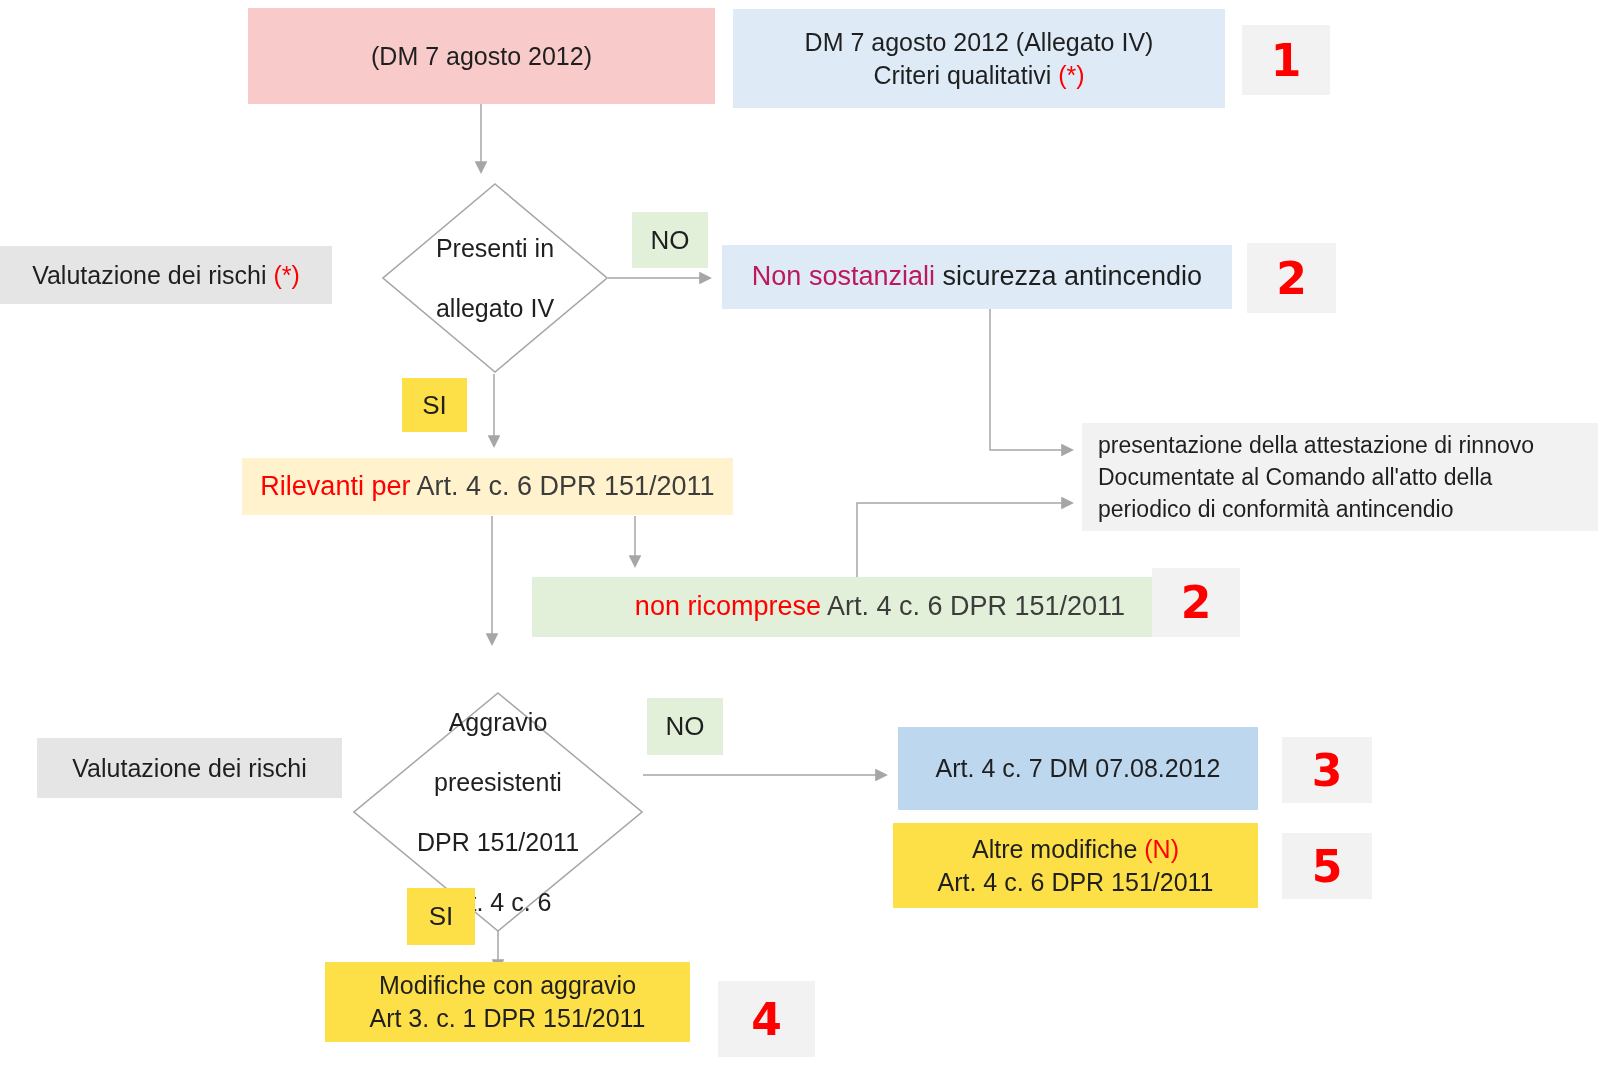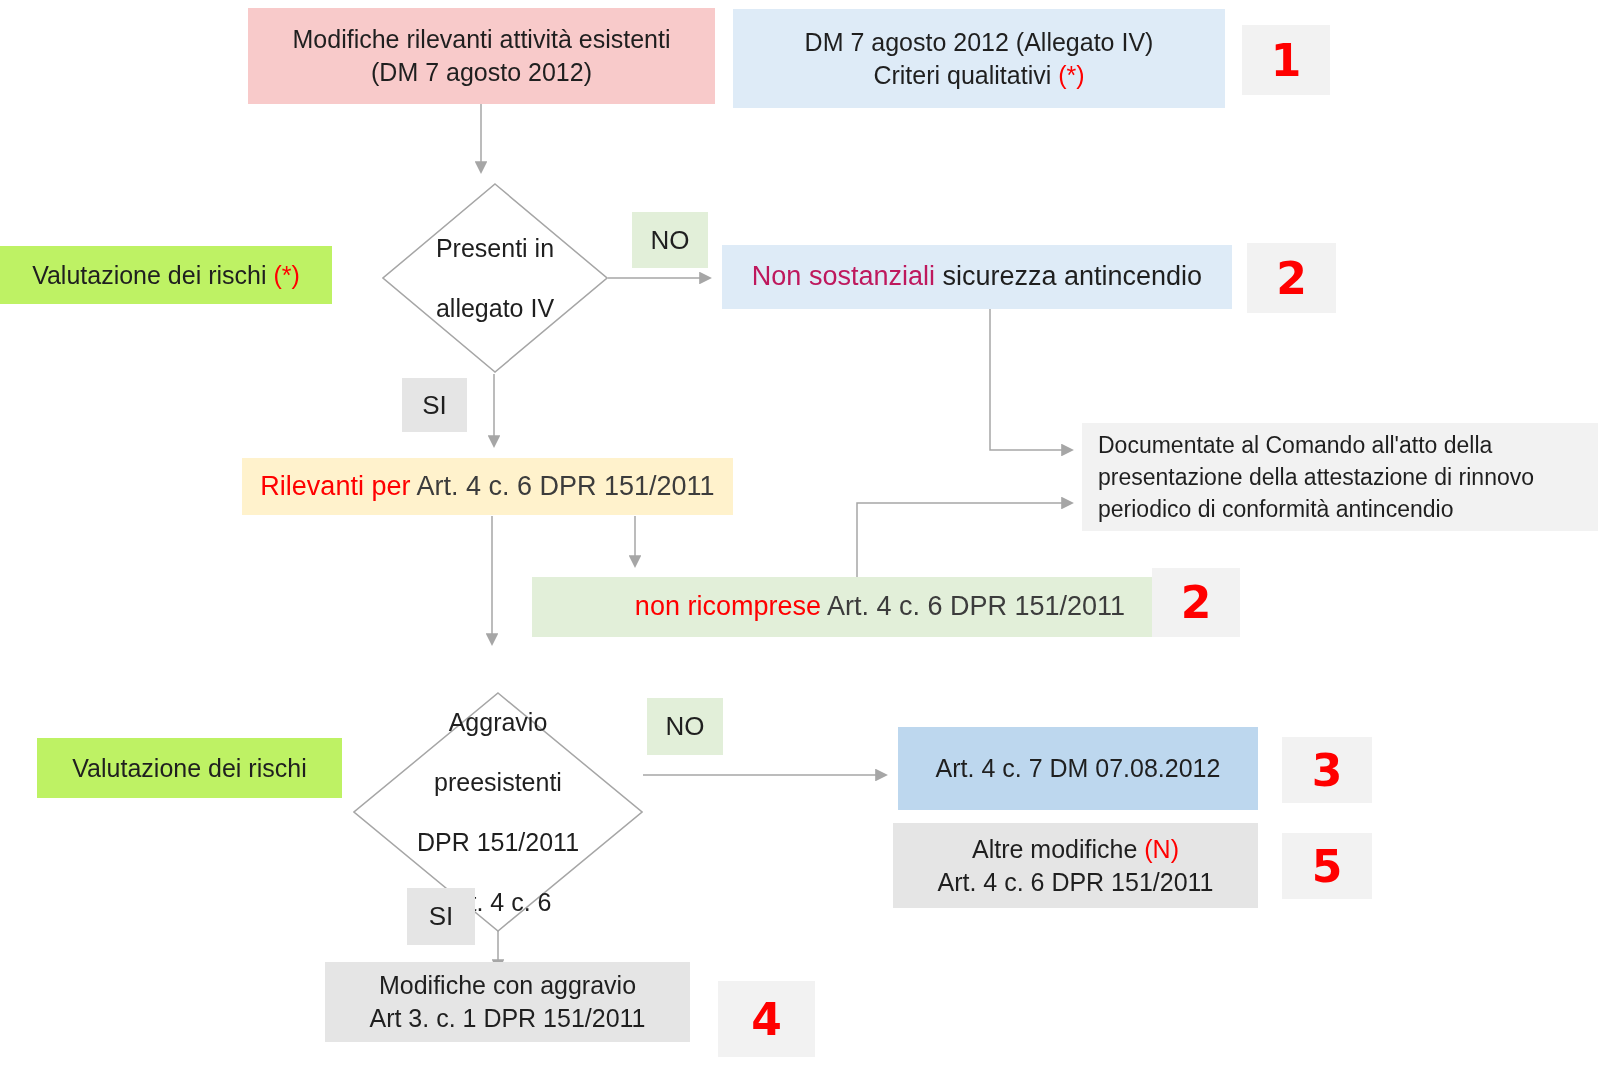--- a/index.html
+++ b/index.html
@@ -15,22 +15,22 @@
     position:absolute;
     display:flex;flex-direction:column;
     align-items:center;justify-content:center;
     text-align:center;
     line-height:1.32;
     font-size:25px;
   }
   .pink   {background:#F8CACA;}
   .lblue  {background:#DEEBF7;}
   .mblue  {background:#BDD7EE;}
-  .orange {background:#bef264;}
-  .peach  {background:#e5e5e5;}
+  .orange {background:#e5e5e5;}
+  .peach  {background:#fde047;}
   .yellow {background:#FFF2CC;}
   .green  {background:#E2EFD9;}
   .badge{
     position:absolute;
     display:flex;align-items:center;justify-content:center;
     background:#F2F2F2;
     color:#FF0000;
     font-family:"DejaVu Sans", sans-serif;
     font-weight:bold;
     font-size:44px;
@@ -81,21 +81,20 @@
     <line x1="494" y1="374" x2="494" y2="446" stroke="#A6A6A6" stroke-width="1.5" marker-end="url(#arr)"></line>
     <polyline points="990,309 990,450 1072,450" fill="none" stroke="#A6A6A6" stroke-width="1.5" marker-end="url(#arr)"></polyline>
     <line x1="492" y1="516" x2="492" y2="644" stroke="#A6A6A6" stroke-width="1.5" marker-end="url(#arr)"></line>
     <line x1="635" y1="516" x2="635" y2="566" stroke="#A6A6A6" stroke-width="1.5" marker-end="url(#arr)"></line>
     <polyline points="857,577 857,503 1072,503" fill="none" stroke="#A6A6A6" stroke-width="1.5" marker-end="url(#arr)"></polyline>
     <line x1="643" y1="775" x2="886" y2="775" stroke="#A6A6A6" stroke-width="1.5" marker-end="url(#arr)"></line>
     <line x1="498" y1="896" x2="498" y2="970" stroke="#A6A6A6" stroke-width="1.5" marker-end="url(#arr)"></line>
   </svg>
 
   <div class="box pink" style="left:248px;top:8px;width:467px;height:96px;">
-    <span>Modifiche rilevanti attività esistenti</span>
     <span>(DM 7 agosto 2012)</span>
   </div>
 
   <div class="box lblue" style="left:733px;top:9px;width:492px;height:99px;">
     <span>DM 7 agosto 2012 (Allegato IV)</span>
     <span><span>Criteri qualitativi </span><span class="red">(*)</span></span>
   </div>
 
   <div class="badge" style="left:1242px;top:25px;width:88px;height:70px;">1</div>
 
@@ -121,22 +120,22 @@
 
   <div class="badge" style="left:1247px;top:243px;width:89px;height:70px;">2</div>
 
   <div class="label-sm peach" style="left:402px;top:378px;width:65px;height:54px;">SI</div>
 
   <div class="box yellow big" style="left:242px;top:458px;width:491px;height:57px;">
     <span><span class="red">Rilevanti per </span><span class="dim">Art. 4 c. 6 DPR 151/2011</span></span>
   </div>
 
   <div class="docbox" style="left:1082px;top:423px;width:516px;height:108px;">
+    <span>presentazione della attestazione di rinnovo</span>
     <span>Documentate al Comando all'atto della</span>
-    <span>presentazione della attestazione di rinnovo</span>
     <span>periodico di conformità antincendio</span>
   </div>
 
   <div class="box green big" style="left:532px;top:577px;width:696px;height:60px;">
     <span><span class="red">non ricomprese </span><span class="dim">Art. 4 c. 6 DPR 151/2011</span></span>
   </div>
 
   <div class="badge" style="left:1152px;top:568px;width:88px;height:69px;">2</div>
 
   <div class="box orange" style="left:37px;top:738px;width:305px;height:60px;">

